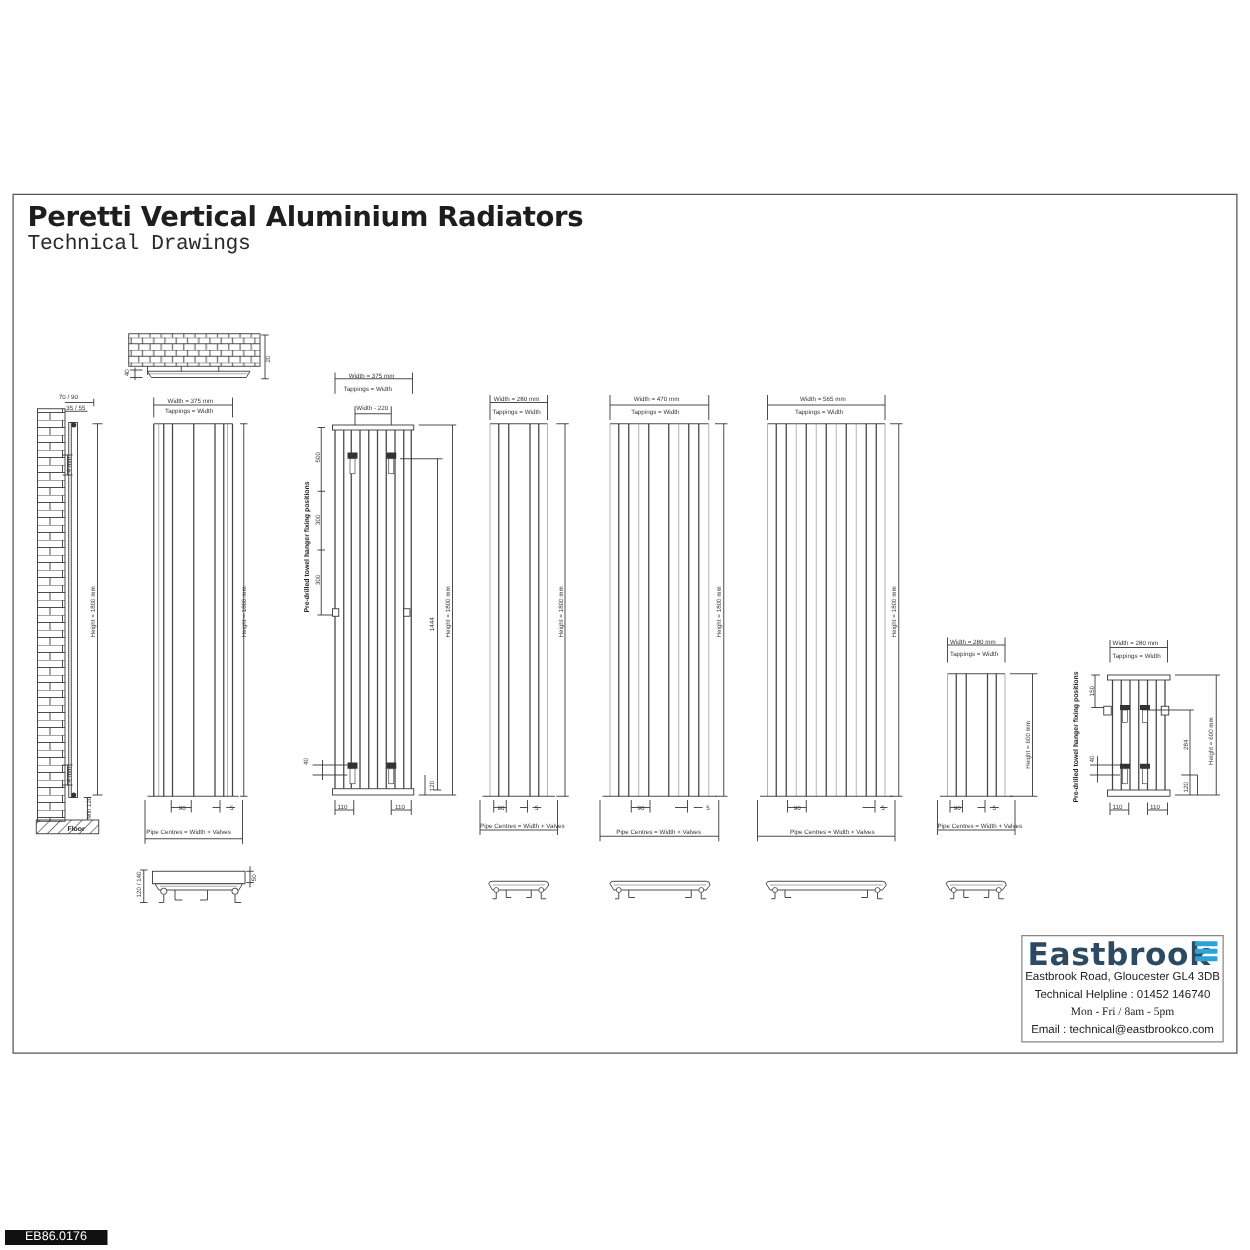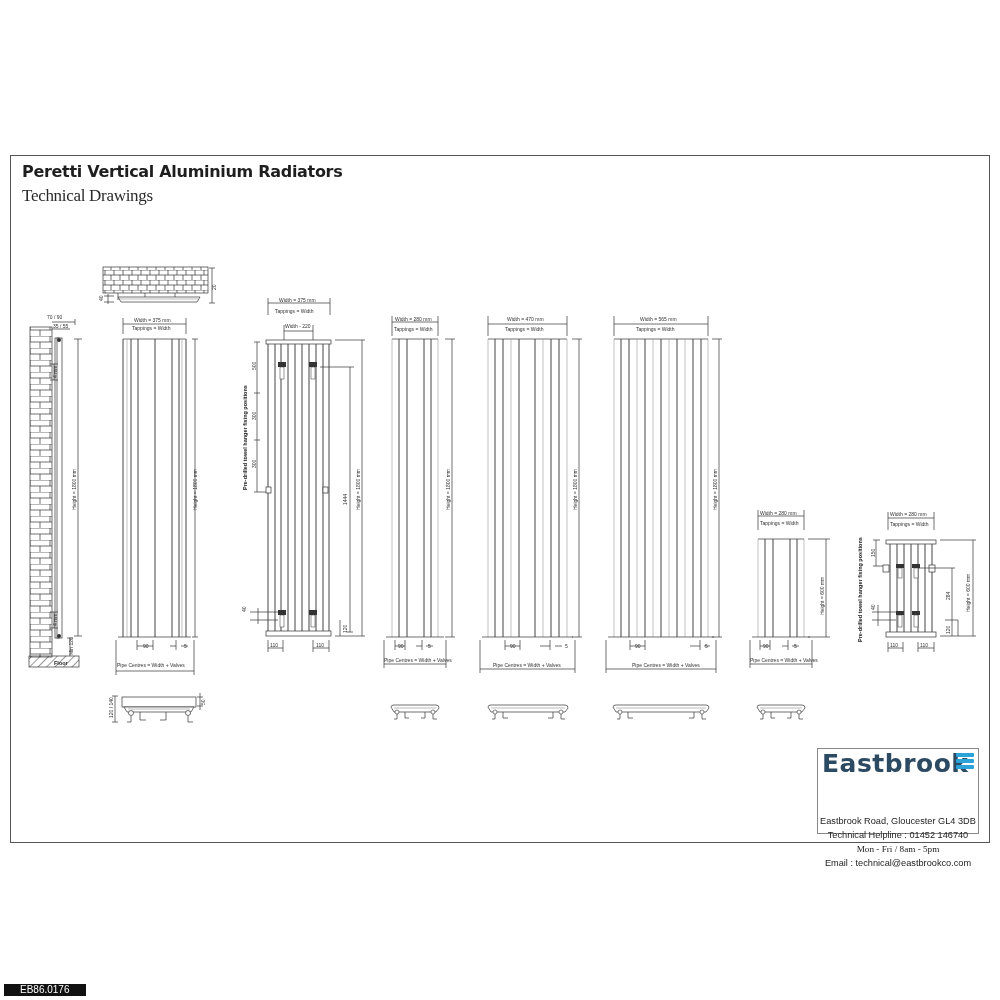--- a/index.html
+++ b/index.html
@@ -1,32 +1,32 @@
 <!DOCTYPE html>
 <html><head>
 <meta charset="utf-8">
 <style>
   html, body { margin: 0; padding: 0; background: #ffffff; }
   body { width: 1000px; height: 1000px; position: relative; overflow: hidden; font-family: "Liberation Sans", sans-serif; color: #222; }
   .sheet { position: absolute; left: 10px; top: 155px; width: 980px; height: 688px; border: 1px solid #555; box-sizing: border-box; background: #fff; }
-  .title { position: absolute; left: 22px; top: 162px; font-size: 16px; font-weight: bold; color: #1e1e1e; font-family: "DejaVu Sans", sans-serif; letter-spacing: -0.3px; }
-  .subtitle { position: absolute; left: 22px; top: 186px; font-size: 17px; color: #2a2a2a; font-family: Liberation Serif, serif; letter-spacing: -0.3px; }
+  .title { position: absolute; left: 22px; top: 162px; font-size: 22px; font-weight: bold; color: #1e1e1e; font-family: "DejaVu Sans", sans-serif; letter-spacing: -0.3px; }
+  .subtitle { position: absolute; left: 22px; top: 186px; font-size: 17px; color: #2a2a2a; font-family: Liberation Mono, monospace; letter-spacing: -0.3px; }
   svg.drawing { position: absolute; left: 0; top: 0; }
   .dim { font-family: "Liberation Sans", sans-serif; font-size: 5px; fill: #333; }
   .dimv { font-family: "Liberation Sans", sans-serif; font-size: 5px; fill: #333; }
   .dimb { font-family: "Liberation Sans", sans-serif; font-size: 5.5px; fill: #222; font-weight: bold; }
   .ln { stroke: #333; stroke-width: 0.7; fill: none; }
   .lnt { stroke: #777; stroke-width: 0.5; fill: none; }
   .col { stroke: #444; stroke-width: 1; fill: none; }
   .colL { stroke: #999; stroke-width: 0.6; fill: none; }
   .logo-box { position: absolute; left: 817px; top: 748px; width: 162px; height: 86px; border: 1px solid #888; background: #fff; box-sizing: border-box; text-align: center; }
   .logo-word { position: absolute; left: 4px; top: 0px; font-size: 25px; font-weight: bold; color: #2d4a63; letter-spacing: 0.5px; font-family: "DejaVu Sans", sans-serif; }
   .logo-stripes { position: absolute; right: 4px; top: 4px; width: 18px; height: 22px; }
   .logo-stripes span { display: block; height: 4px; margin-bottom: 2px; background: #2ba3d9; border-radius: 1px; }
-  .logo-line { position: absolute; left: 0; width: 100%; font-size: 9.2px; color: #222; text-align: center; margin-top: 40px; }
+  .logo-line { position: absolute; left: 0; width: 100%; font-size: 9.2px; color: #222; text-align: center; }
   .code-tag { position: absolute; left: 4px; top: 984px; background: #111; color: #fff; font-size: 10px; padding: 0 16px; line-height: 12px; font-family: "Liberation Sans", sans-serif; }
 </style>
 </head>
 <body>
 
 <div class="sheet"></div>
 
 <div class="title">Peretti Vertical Aluminium Radiators</div>
 <div class="subtitle">Technical Drawings</div>
 

